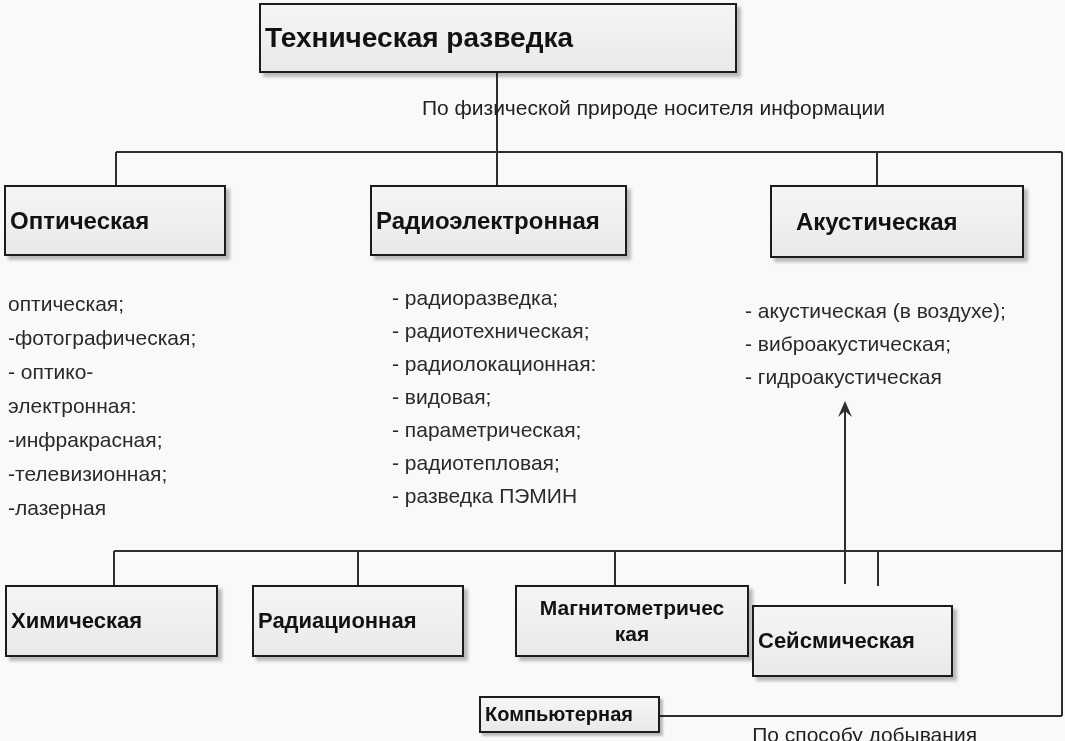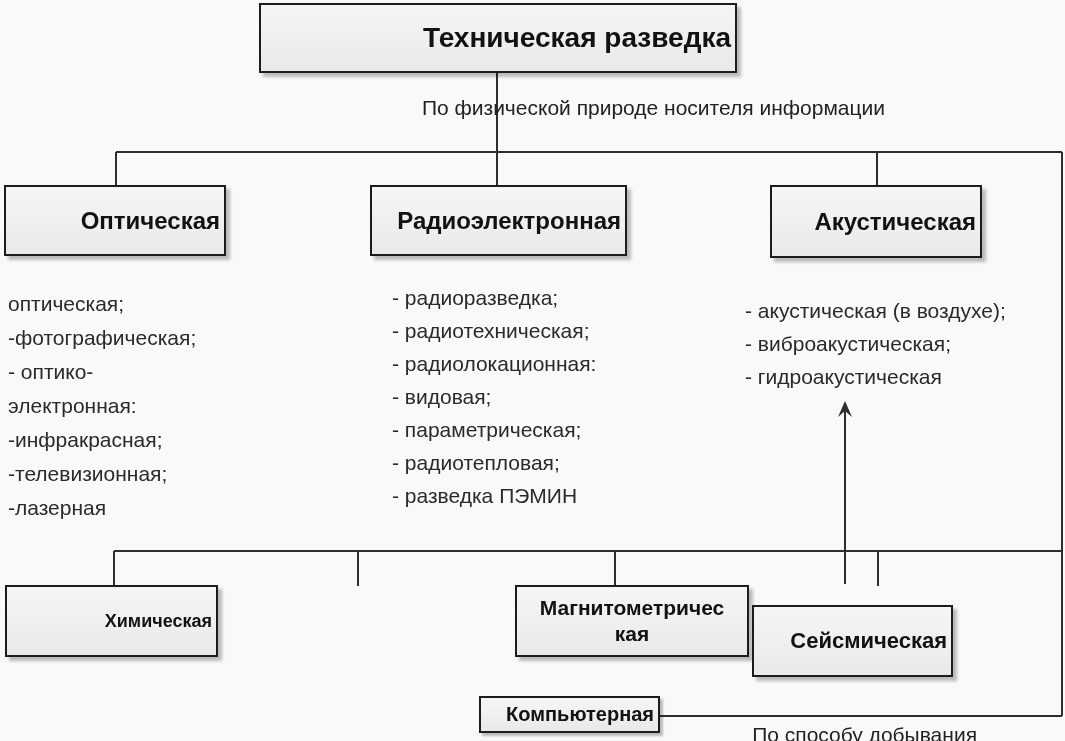--- a/index.html
+++ b/index.html
@@ -22,36 +22,36 @@
     top: 0;
     width: 1065px;
     height: 741px;
     z-index: 1;
   }
   .box {
     position: absolute;
     box-sizing: border-box;
     display: flex;
     align-items: center;
-    justify-content: flex-end;
+    justify-content: flex-start;
     text-align: center;
     background: linear-gradient(180deg, #f5f5f5 0%, #efefef 55%, #e9e9e9 100%);
     border: 2px solid #1c1c1c;
     box-shadow: 4px 4px 3px rgba(0,0,0,0.25);
     font-weight: bold;
     color: #121212;
     z-index: 2;
   }
   .box .box-label { display: block; padding: 0 4px; }
 
   .root-box        { left: 259px; top: 3px;   width: 478px; height: 70px; font-size: 28px; }
   .optical-box     { left: 4px;   top: 185px; width: 222px; height: 71px; font-size: 24px; }
   .radio-box       { left: 370px; top: 185px; width: 257px; height: 71px; font-size: 24px; }
-  .acoustic-box    { left: 770px; top: 185px; width: 212px; height: 73px; font-size: 24px; }
-  .chemical-box    { left: 5px;   top: 585px; width: 213px; height: 72px; font-size: 18px; }
+  .acoustic-box    { left: 770px; top: 185px; width: 254px; height: 73px; font-size: 24px; padding-left: 20px; }
+  .chemical-box    { left: 5px;   top: 585px; width: 213px; height: 72px; font-size: 22px; }
   .radiation-box   { left: 252px; top: 585px; width: 212px; height: 72px; font-size: 22px; }
   .magnetometric-box { left: 515px; top: 585px; width: 234px; height: 72px; font-size: 21px; line-height: 26px; }
   .seismic-box     { left: 752px; top: 585px; width: 201px; height: 72px; font-size: 22px; margin-top: 20px; }
   .computer-box    { left: 479px; top: 696px; width: 181px; height: 37px; font-size: 20px; box-shadow: 3px 3px 2px rgba(0,0,0,0.25); }
 
   .label {
     position: absolute;
     text-align: right;
     font-size: 21px;
     color: #222;
@@ -137,20 +137,23 @@
     </div>
   <div class="list acoustic-list">
       <span class="list-line">- акустическая (в воздухе);</span>
       <span class="list-line">- виброакустическая;</span>
       <span class="list-line">- гидроакустическая</span>
     </div>
 
   <div class="box chemical-box">
     <span class="box-label">Химическая</span>
   </div>
+  <div class="box radiation-box">
+    <span class="box-label">Радиационная</span>
+  </div>
   <div class="box magnetometric-box">
     <span class="box-label">Магнитометричес кая</span>
   </div>
   <div class="box seismic-box">
     <span class="box-label">Сейсмическая</span>
   </div>
 
   <div class="box computer-box">
     <span class="box-label">Компьютерная</span>
   </div>

